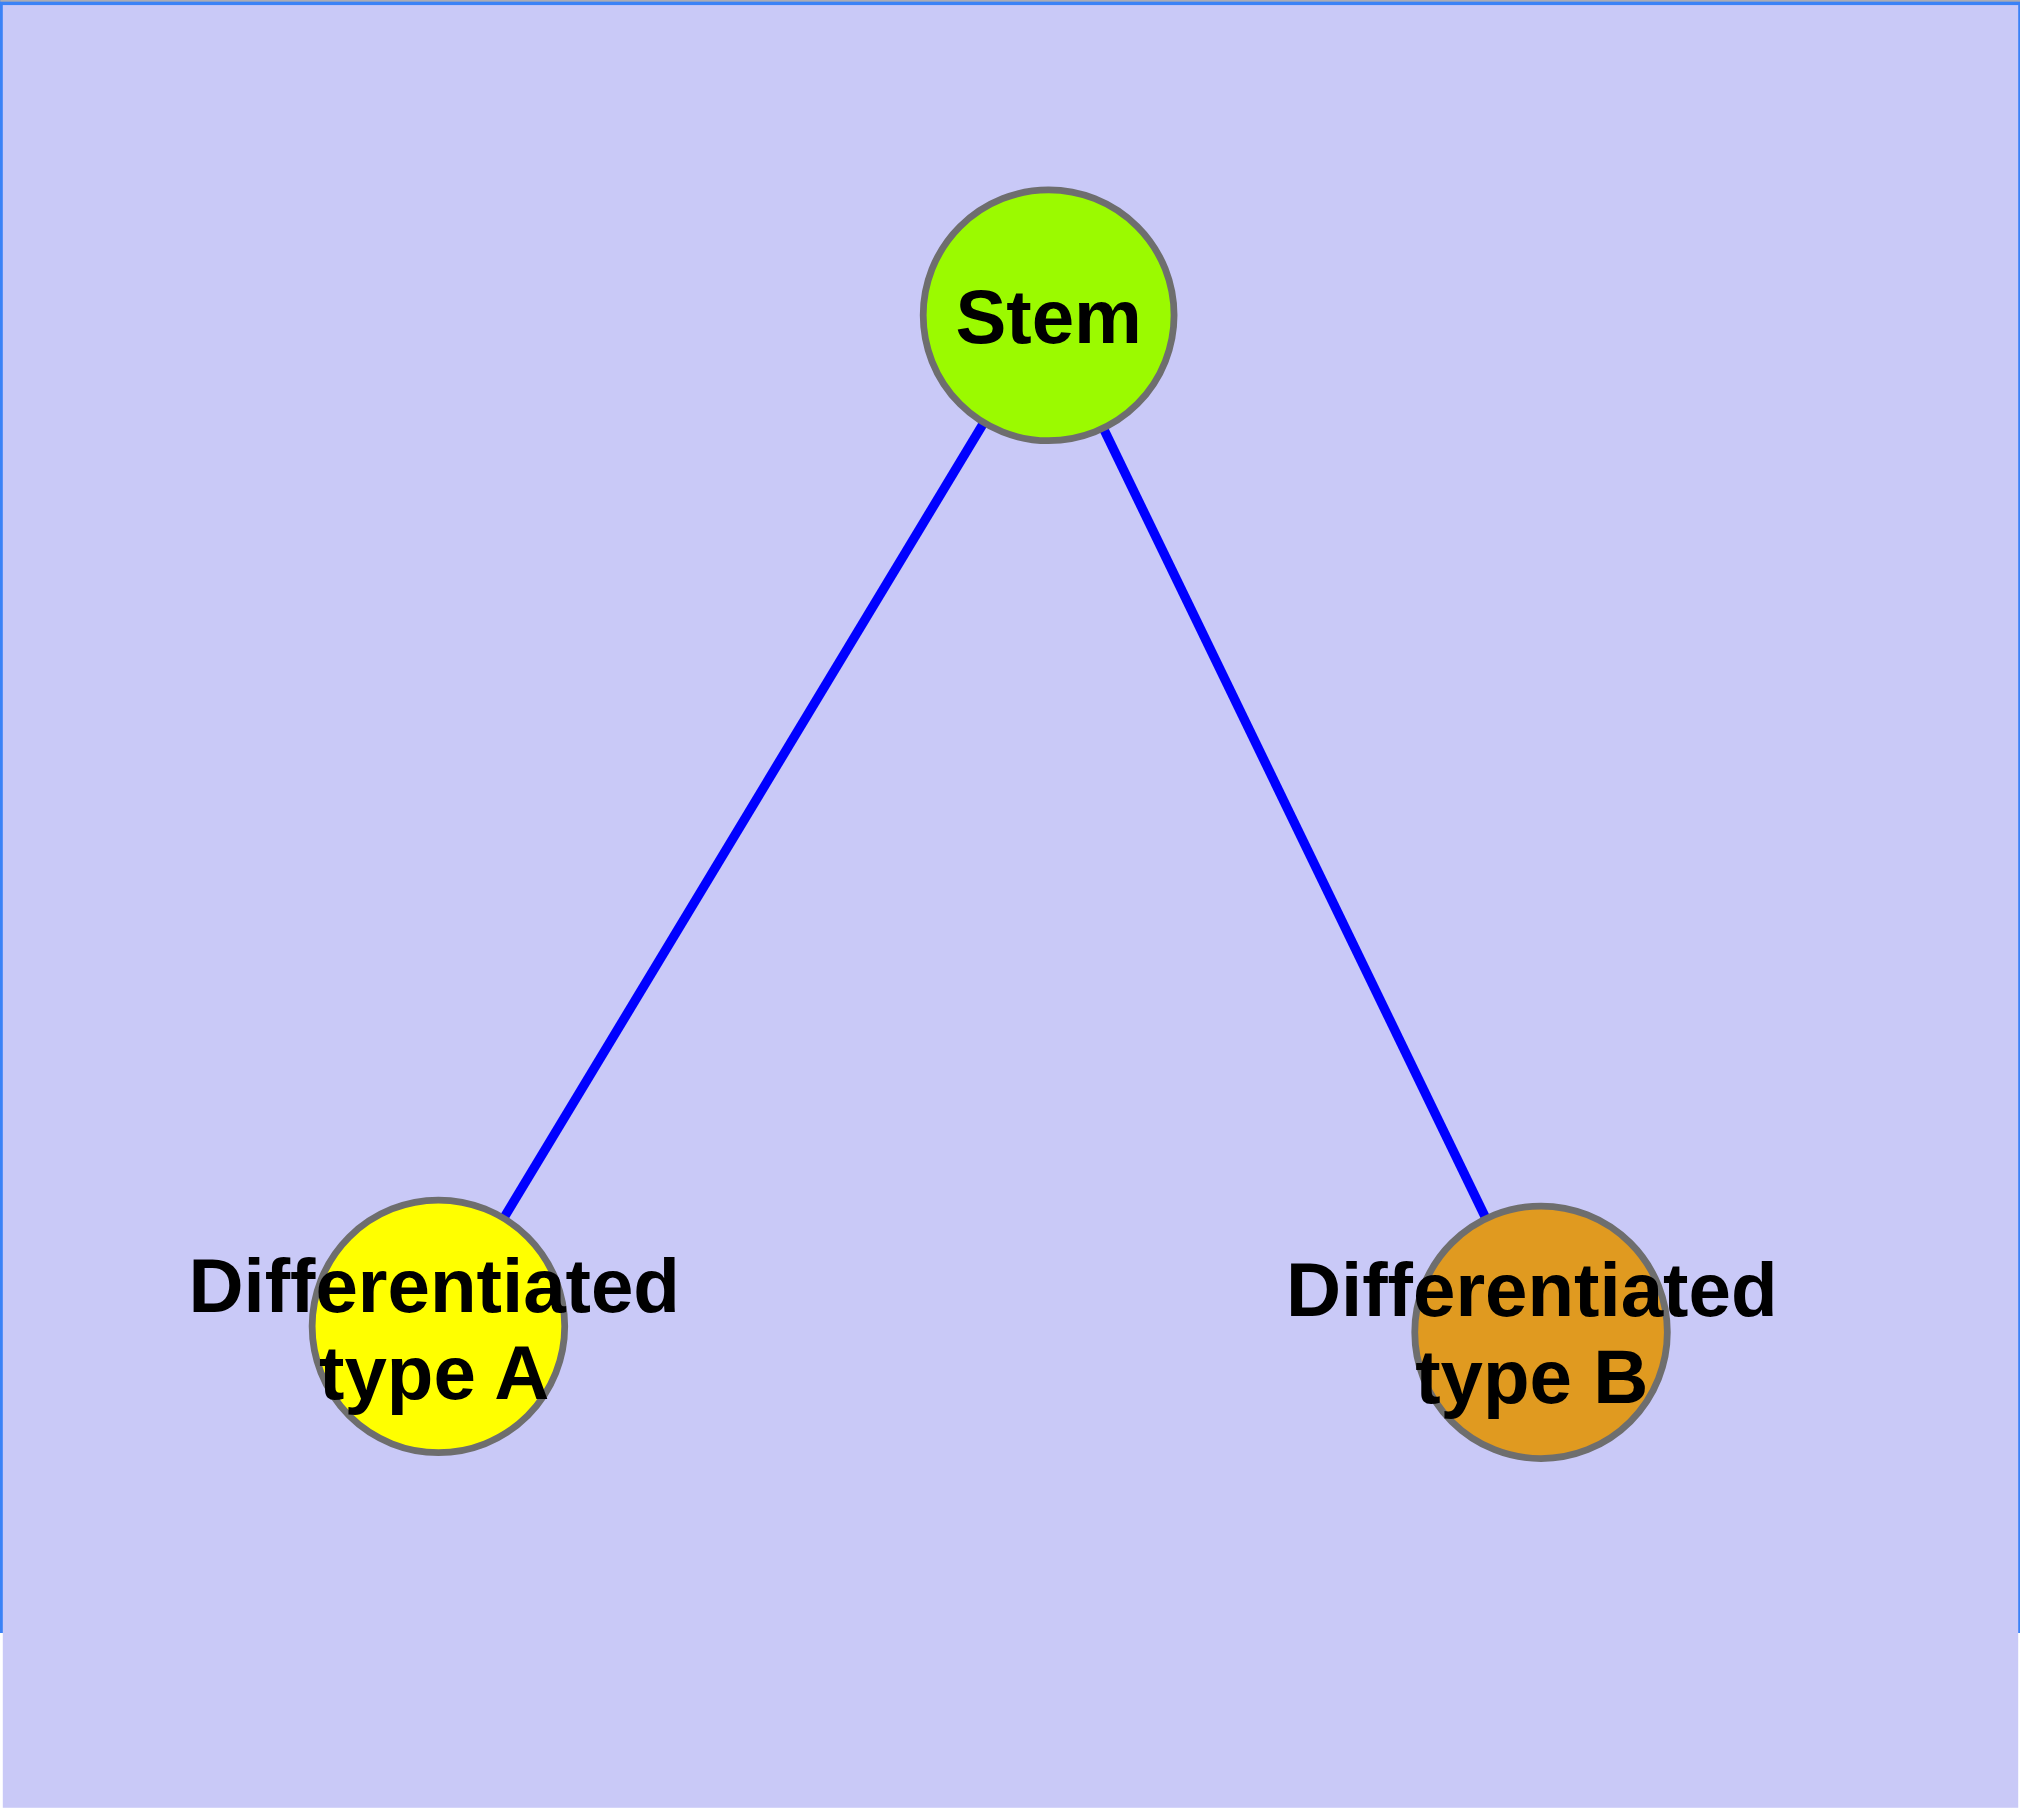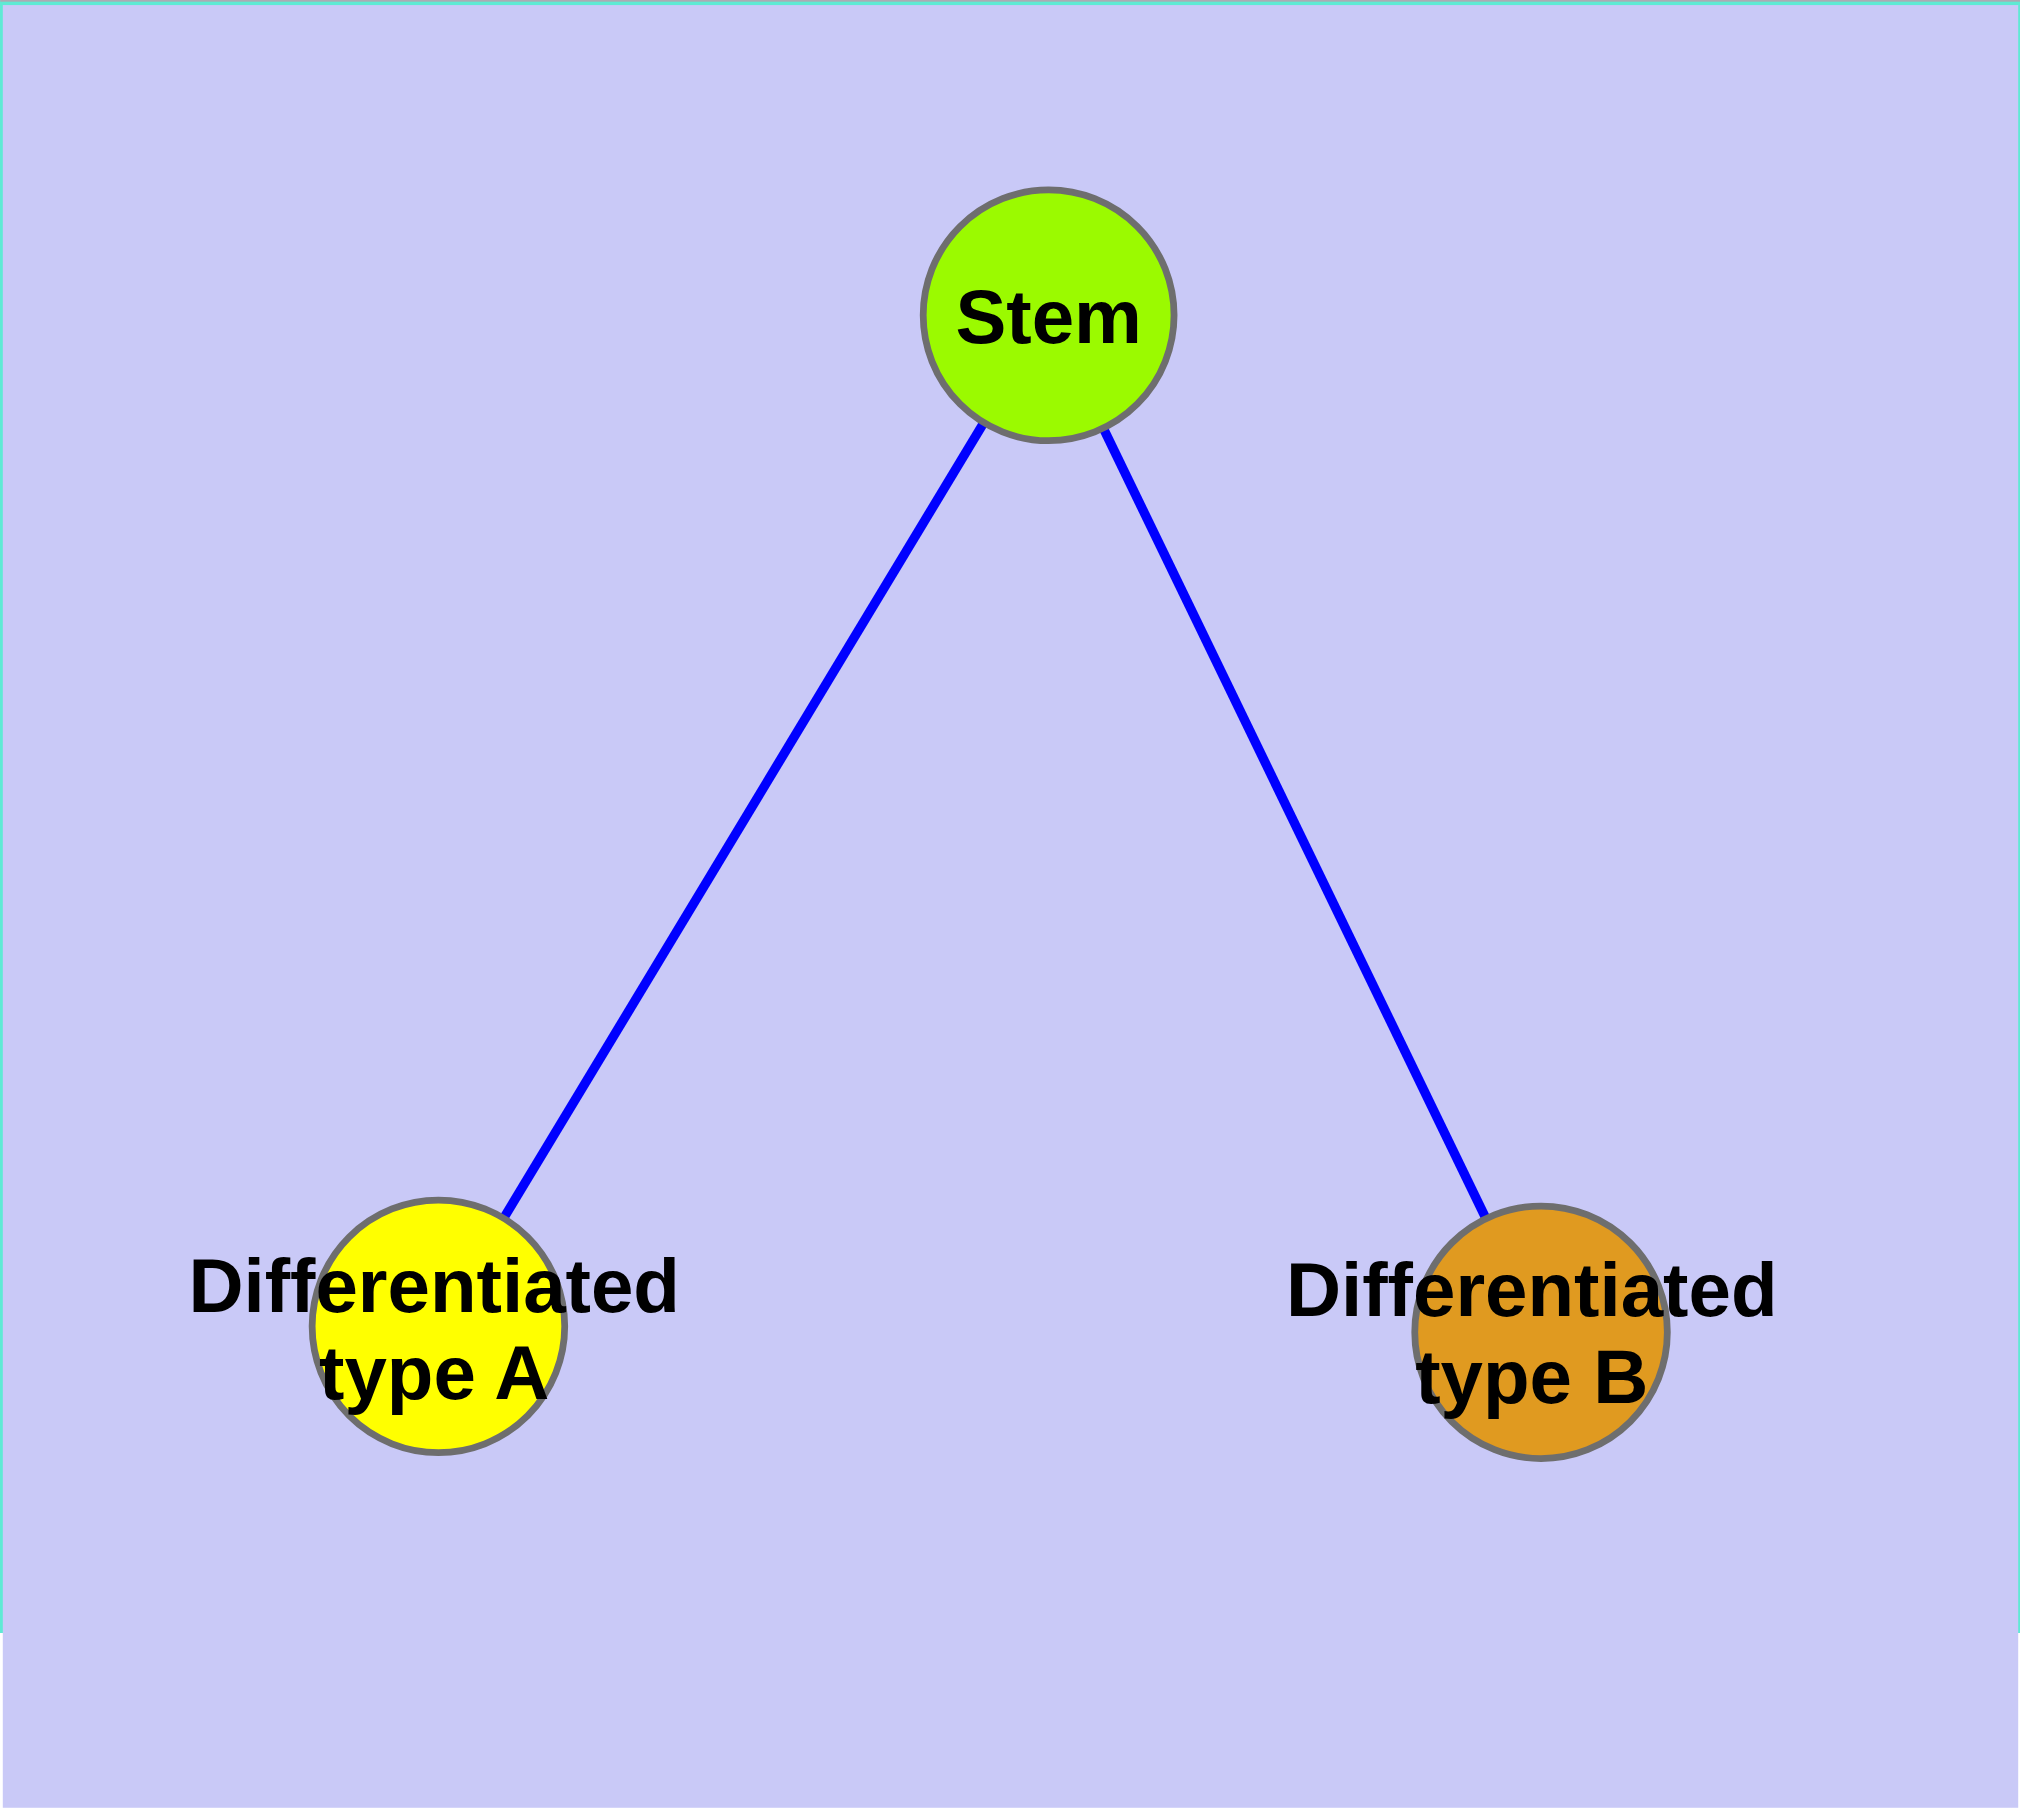--- a/index.html
+++ b/index.html
@@ -8,21 +8,21 @@
     background: #ffffff;
     width: 2021px;
     height: 1812px;
     overflow: hidden;
     font-family: "Liberation Sans", sans-serif;
   }
   .stage {
     position: relative;
     width: 2021px;
     height: 1633px;
-    background: #5eead4;
+    background: #3b82f6;
   }
   svg.graph {
     position: absolute;
     top: 0;
     left: 0;
     display: block;
   }
   text.node-label {
     font-family: "Liberation Sans", "DejaVu Sans", sans-serif;
     font-weight: 700;

